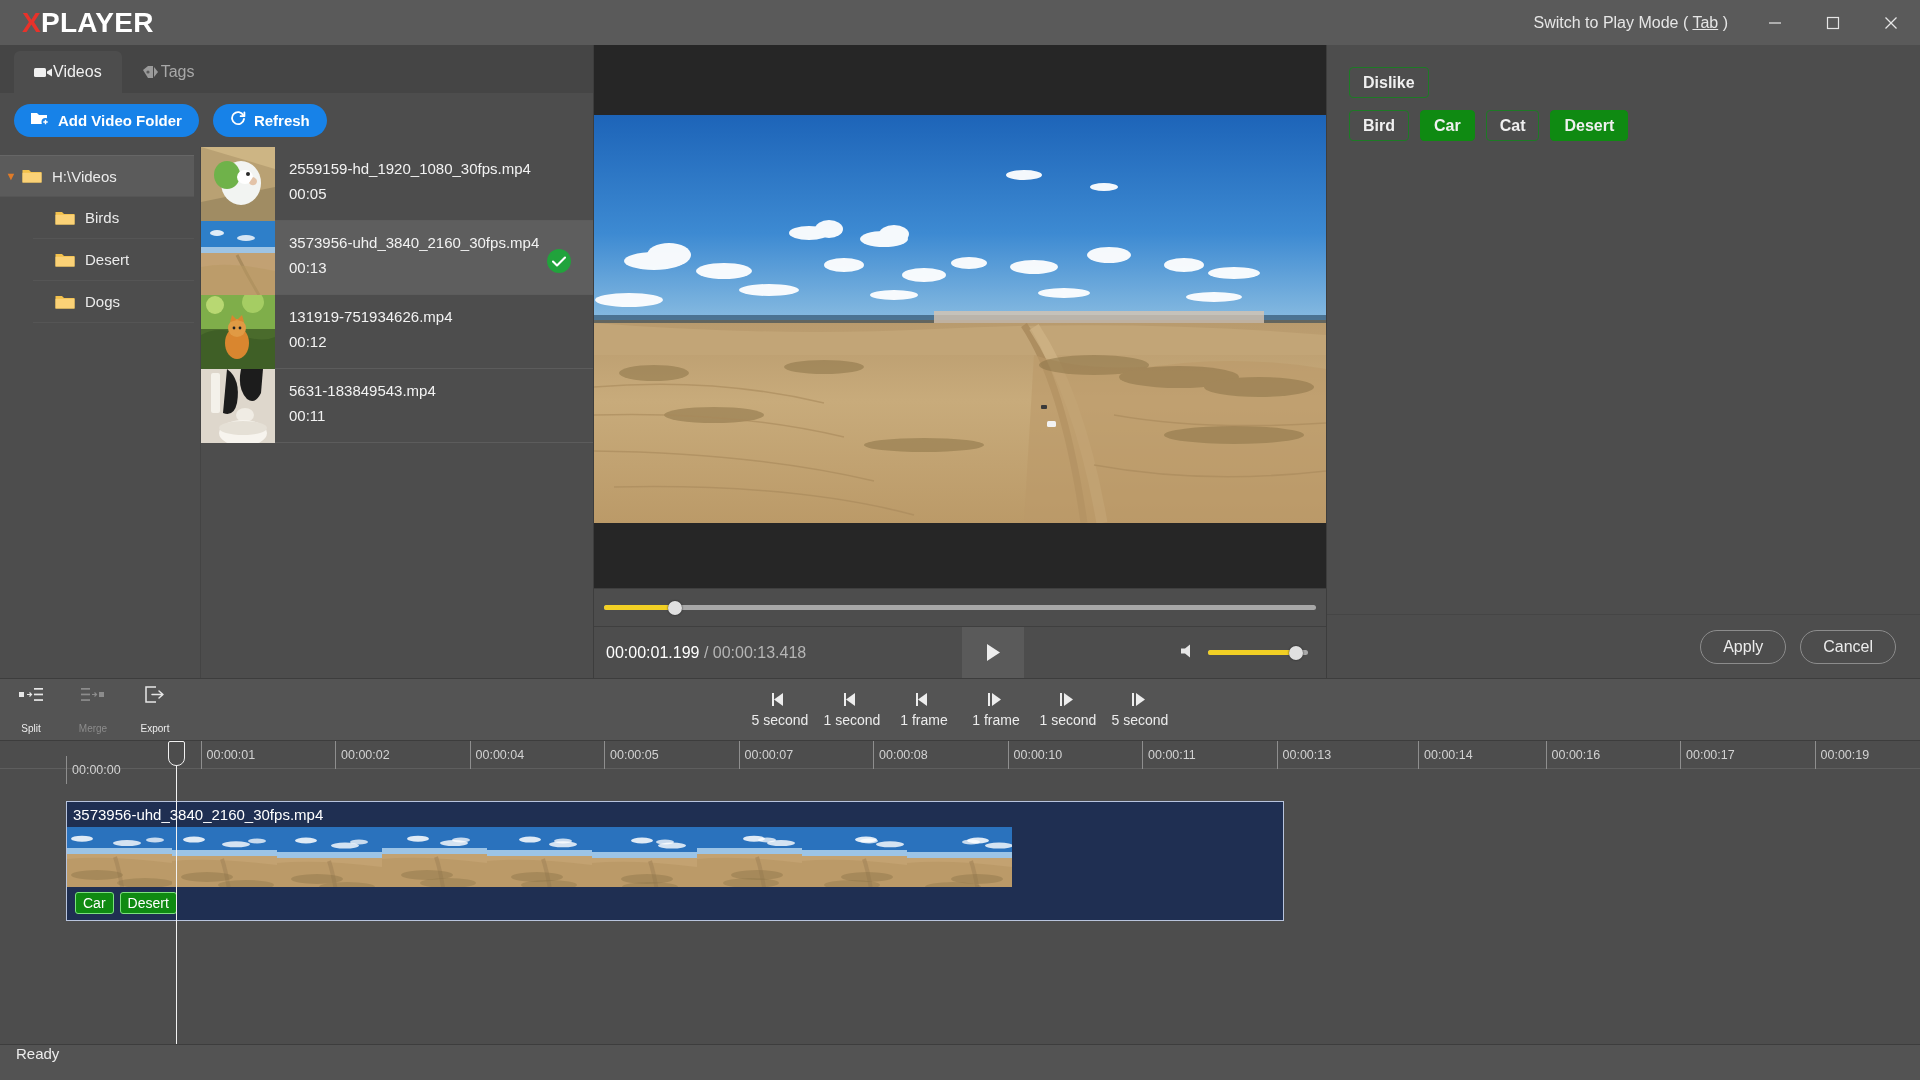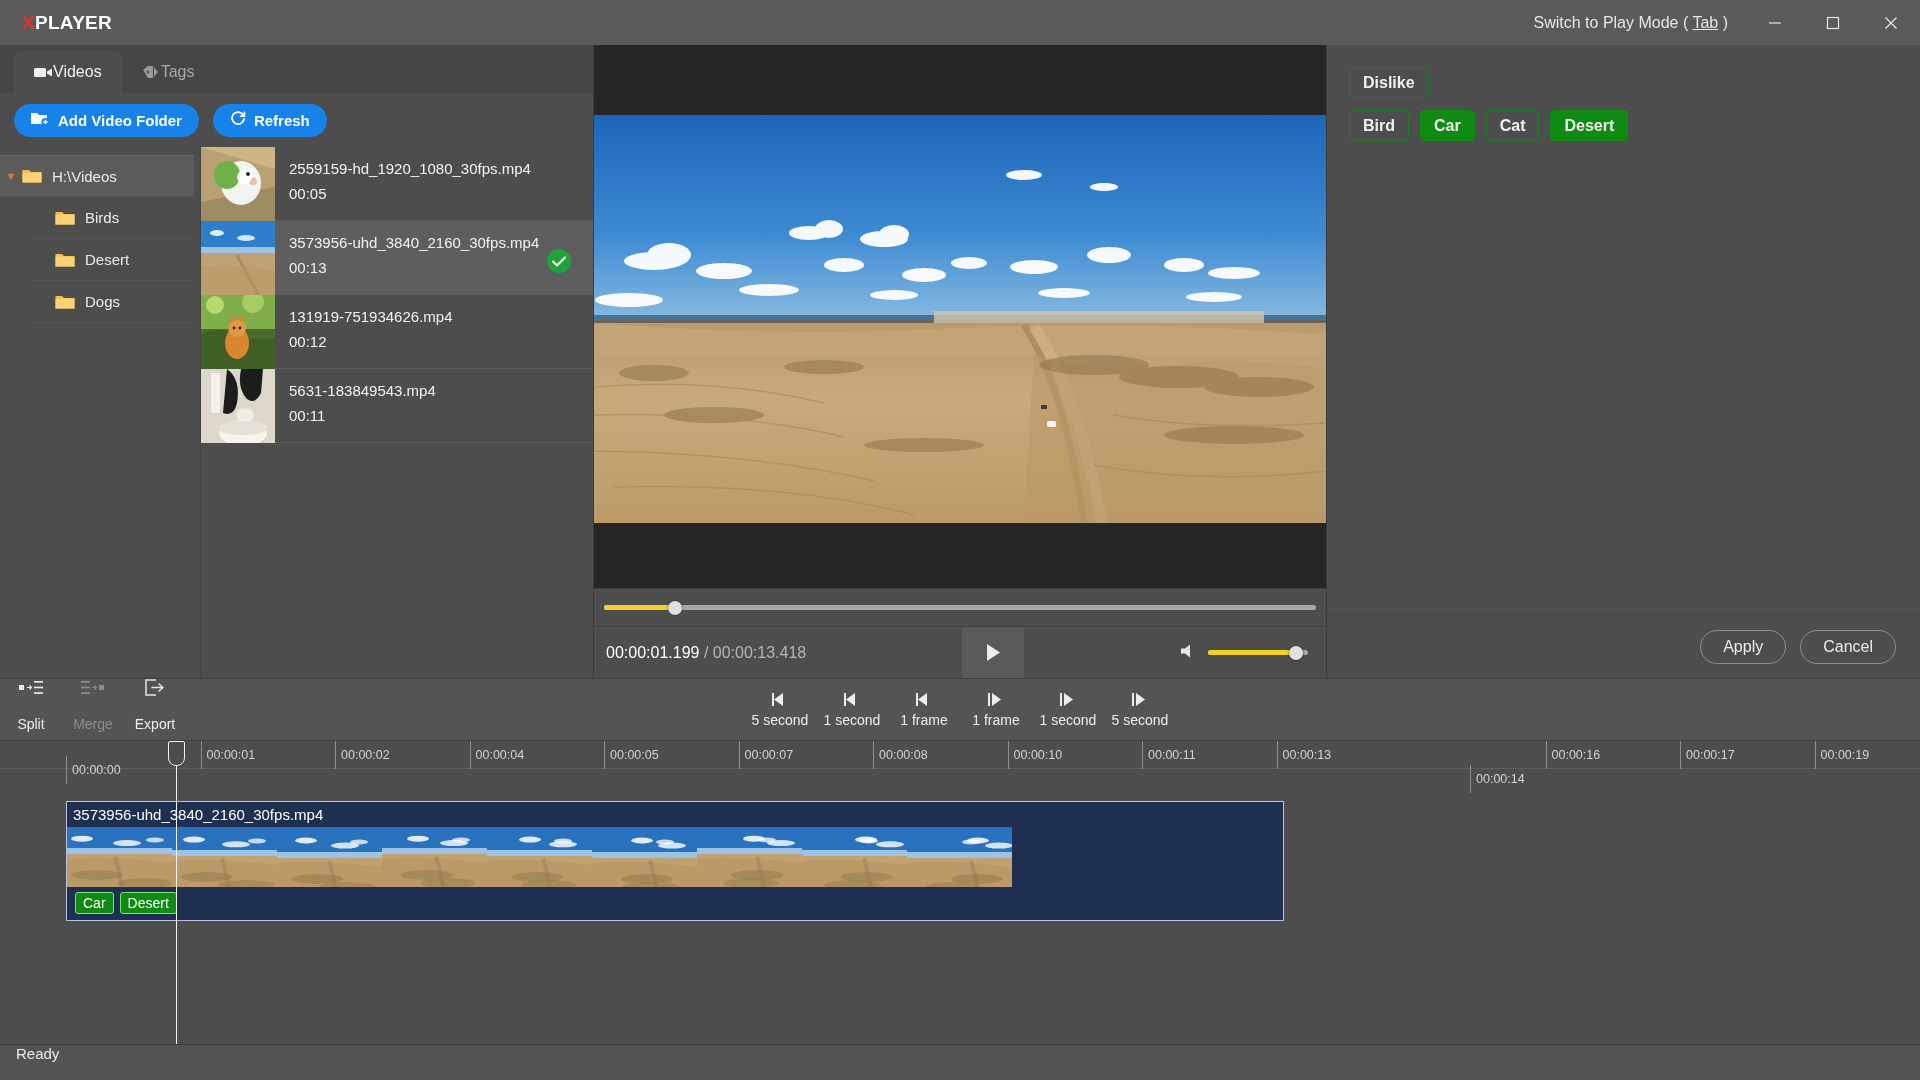--- a/index.html
+++ b/index.html
@@ -10,21 +10,21 @@
     font-size:15px;
     -webkit-font-smoothing: antialiased;
   }
   .app { width:1920px; height:1080px; display:flex; flex-direction:column; background:#4d4d4d; }
 
   
   .titlebar {
     height:45px; background:#5a5a5a; display:flex; align-items:center;
     flex:0 0 45px; position:relative;
   }
-  .logo { padding-left:22px; font-size:19px; font-weight:bold; letter-spacing:.3px;text-align:center; }
+  .logo { padding-left:22px; font-size:28px; font-weight:bold; letter-spacing:.3px;text-align:center; }
   .logo .x { color:#e8322a; }
   .logo .rest { color:#ffffff; }
   .tb-right { margin-left:auto; display:flex; align-items:center; height:100%; }
   .switch-mode { font-size:16px; color:#e6e6e6; padding-right:18px; white-space:nowrap; }
   .switch-mode u { text-decoration:underline; }
   .winbtn {
     width:58px; height:45px; display:flex; align-items:center; justify-content:center;
     color:#e6e6e6;
   }
   .winbtn svg { display:block; }
@@ -122,22 +122,22 @@
     border:1px solid #8c8c8c; border-radius:17px; background:transparent;
     color:#ececec; font-size:16px; padding:7px 22px; font-family:inherit; cursor:pointer;
   }
 
   
   .edittools {
     flex:0 0 62px; height:62px; display:flex; align-items:center; background:#545454;
     border-top:1px solid #3d3d3d; position:relative;
   }
   .tool {
-    width:62px; display:flex; flex-direction:column; align-items:center; 
-    gap:19px; font-size:14px; color:#ececec; cursor:pointer; height:62px;
+    width:62px; display:flex; flex-direction:column; align-items:center; justify-content:center;
+    gap:19px; font-size:10px; color:#ececec; cursor:pointer; height:62px;
   }
   .tool.disabled { color:#8c8c8c; cursor:default; }
   .toolicon { height:18px; display:flex; align-items:center; }
   .navgroup { position:absolute; left:50%; transform:translateX(-50%); display:flex; }
   .navbtn {
     width:72px; display:flex; flex-direction:column; align-items:center; justify-content:center;
     gap:2px; font-size:14px; color:#ececec; cursor:pointer; height:62px;
   }
 
   
@@ -587,21 +587,21 @@
         <div class="tick" style="left: 66px; margin-top: 15px;">00:00:00</div>
         <div class="tick" style="left: 200.5px;">00:00:01</div>
         <div class="tick" style="left: 335px;">00:00:02</div>
         <div class="tick" style="left: 469.5px;">00:00:04</div>
         <div class="tick" style="left: 604px;">00:00:05</div>
         <div class="tick" style="left: 738.5px;">00:00:07</div>
         <div class="tick" style="left: 873px;">00:00:08</div>
         <div class="tick" style="left: 1007.5px;">00:00:10</div>
         <div class="tick" style="left: 1142px;">00:00:11</div>
         <div class="tick" style="left: 1276.5px;">00:00:13</div>
-        <div class="tick" style="left: 1470px; margin-top: 24px;">00:00:14</div>
+        <div class="tick" style="left: 1418px;">00:00:14</div>
         <div class="tick" style="left: 1545.5px;">00:00:16</div>
         <div class="tick" style="left: 1680px;">00:00:17</div>
         <div class="tick" style="left: 1814.5px;">00:00:19</div>
       </div>
 
     <div class="clip" id="clip" style="left:66px; top:60px; width:1218px; height:120px;">
       <div class="cliptitle">3573956-uhd_3840_2160_30fps.mp4</div>
       <div class="striprow" id="striprow">
           <div class="strip"><svg width="105" height="60" viewBox="0 0 105 60" preserveAspectRatio="none">
               <rect width="105" height="60" fill="#c3a271"></rect>

